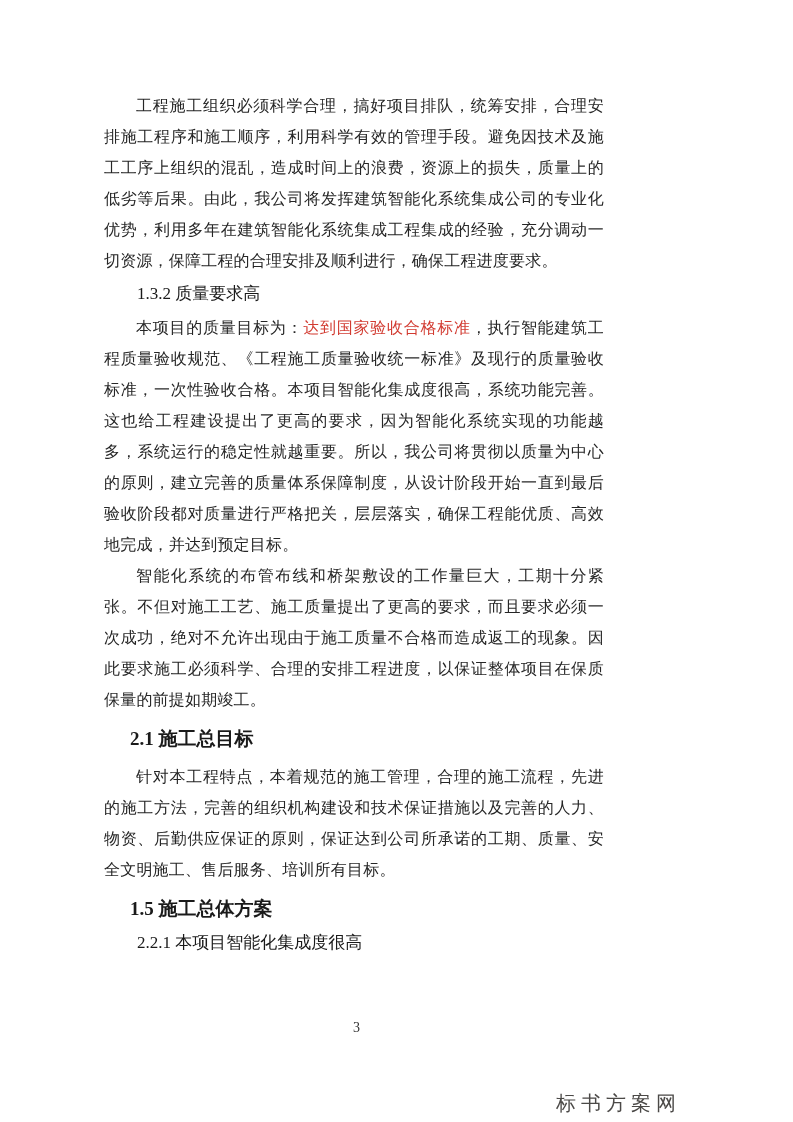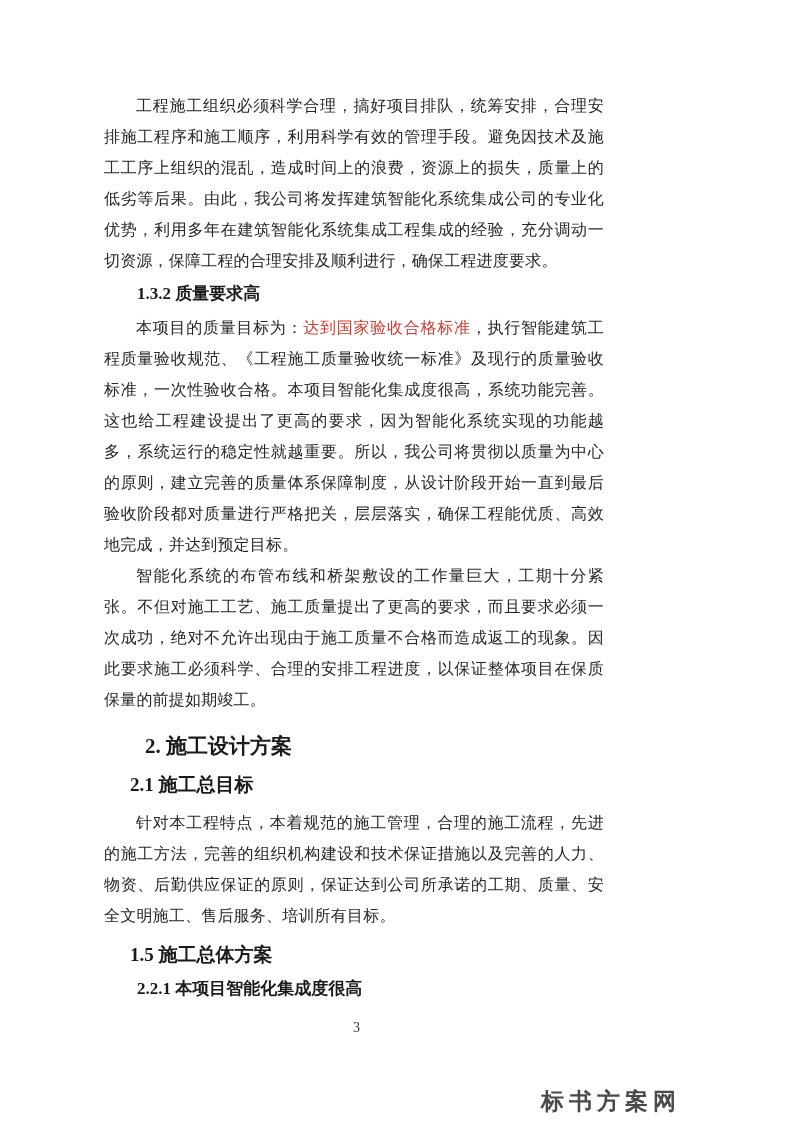--- a/index.html
+++ b/index.html
@@ -37,21 +37,21 @@
   }
   .heading-2 {
     font-size: 19px;
     font-weight: bold;
     color: #1a1a1a;
     line-height: 28px;
     margin: 10px 0 8px 26px;
   }
   .heading-3 {
     font-size: 17px;
-    font-weight: bold;
+    font-weight: normal;
     color: #1a1a1a;
     line-height: 24px;
     margin: 6px 0 6px 33px;
   }
   .page-footer {
     position: absolute;
     top: 1020px;
     left: 0;
     right: 0;
     text-align: center;
@@ -60,42 +60,41 @@
   }
   .watermark {
     position: absolute;
     right: 8px;
     bottom: 8px;
     text-align: right;
     font-family: "Liberation Sans", "DejaVu Sans", sans-serif;
     line-height: 1.1;
   }
   .watermark .wm-line1 {
-    font-size: 23px;
-    font-weight: bold;
+    font-size: 20px;
+    font-weight: normal;
     letter-spacing: 5px;
     margin-right: 24px;
   }
   .watermark .wm-line2 {
     font-size: 24px;
     font-weight: bold;
     letter-spacing: 0px;
   }
 </style>
 </head>
 <body>
 
 <div class="doc-page">
 
   <div class="content">
       <p class="paragraph"><span>工程施工组织必须科学合理，搞好项目排队，统筹安排，合理安排施工程序和施工顺序，利用科学有效的管理手段。避免因技术及施工工序上组织的混乱，造成时间上的浪费，资源上的损失，质量上的低劣等后果。由此，我公司将发挥建筑智能化系统集成公司的专业化优势，利用多年在建筑智能化系统集成工程集成的经验，充分调动一切资源，保障工程的合理安排及顺利进行，确保工程进度要求。</span></p>
       <div class="heading-3"><span>1.3.2 质量要求高</span></div>
       <p class="paragraph"><span>本项目的质量目标为：</span><span style="color: rgb(210, 59, 49); margin-top: 33px;">达到国家验收合格标准</span><span>，执行智能建筑工程质量验收规范、《工程施工质量验收统一标准》及现行的质量验收标准，一次性验收合格。本项目智能化集成度很高，系统功能完善。这也给工程建设提出了更高的要求，因为智能化系统实现的功能越多，系统运行的稳定性就越重要。所以，我公司将贯彻以质量为中心的原则，建立完善的质量体系保障制度，从设计阶段开始一直到最后验收阶段都对质量进行严格把关，层层落实，确保工程能优质、高效地完成，并达到预定目标。</span></p>
       <p class="paragraph"><span>智能化系统的布管布线和桥架敷设的工作量巨大，工期十分紧张。不但对施工工艺、施工质量提出了更高的要求，而且要求必须一次成功，绝对不允许出现由于施工质量不合格而造成返工的现象。因此要求施工必须科学、合理的安排工程进度，以保证整体项目在保质保量的前提如期竣工。</span></p>
-      <div class="heading-1"><span>2. 施工设计方案</span></div>
       <div class="heading-2"><span>2.1 施工总目标</span></div>
       <p class="paragraph"><span>针对本工程特点，本着规范的施工管理，合理的施工流程，先进的施工方法，完善的组织机构建设和技术保证措施以及完善的人力、物资、后勤供应保证的原则，保证达到公司所承诺的工期、质量、安全文明施工、售后服务、培训所有目标。</span></p>
       <div class="heading-2"><span>1.5 施工总体方案</span></div>
       <div class="heading-3"><span>2.2.1 本项目智能化集成度很高</span></div>
     </div>
 
   <div class="page-footer">3</div>
 
   <div class="watermark" style="color: rgb(75, 73, 71);">
     <div class="wm-line1">标书方案网</div>

